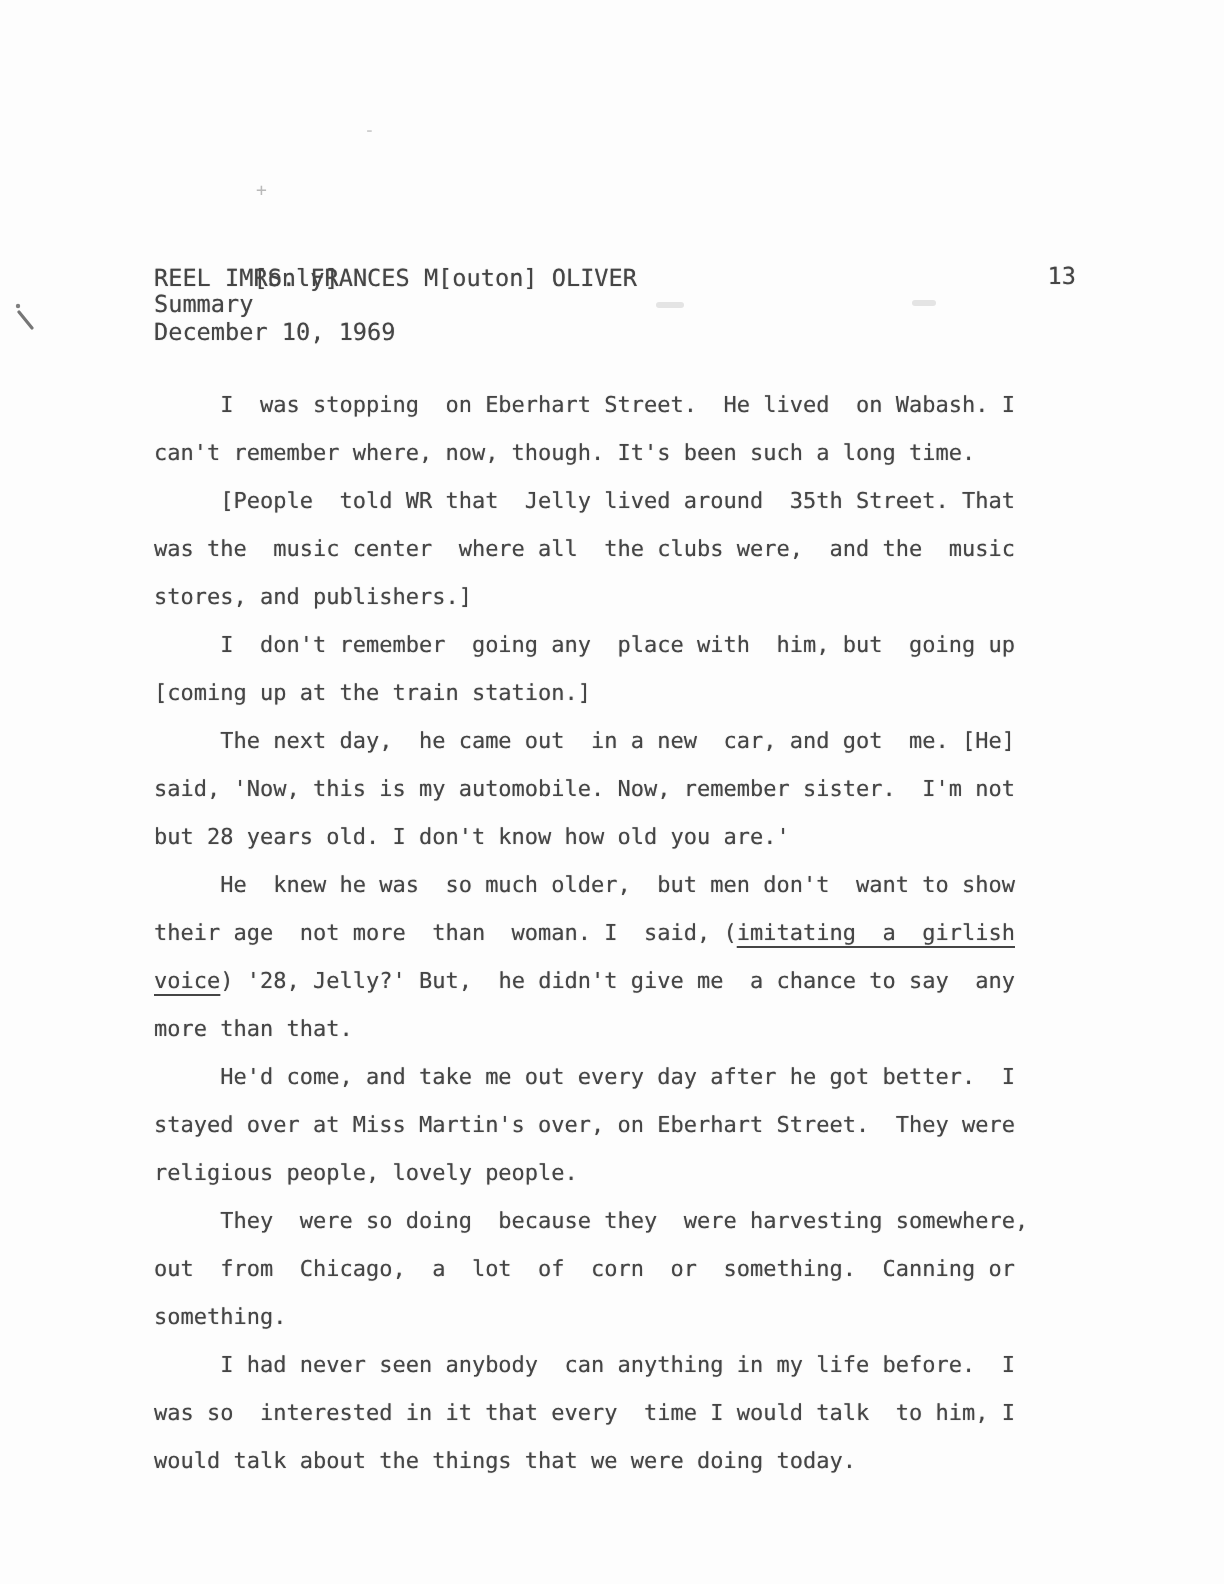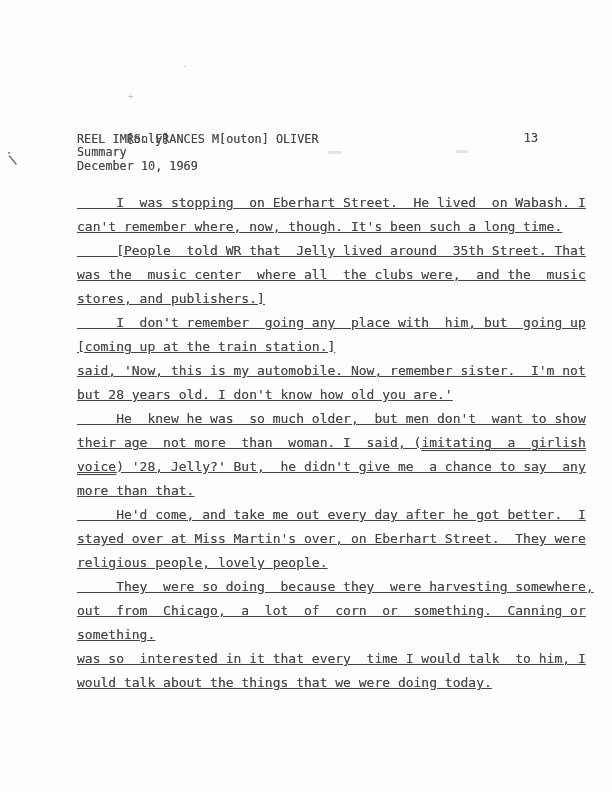--- a/index.html
+++ b/index.html
@@ -36,25 +36,24 @@
     position: absolute;
     right: 2px;
     top: 0;
     margin-top: 12px;
   }
   .bodytext {
     top: 191px;
   }
   .line {
     white-space: pre;
-    font-size: 13px;
+    font-size: 11px;
     line-height: 24px;
     height: 24px;
     text-shadow: 0 0 0.5px rgba(70,70,70,0.55);
-    text-decoration: underline;
   }
   .u {
     text-decoration: underline;
     text-underline-offset: 3px;
     text-decoration-thickness: 1.2px;
     margin-top: 44px;
   }
   .pencil-mark {
     position: absolute;
     left: 5px;
@@ -107,29 +106,31 @@
   </div>
 
   <div class="textcol bodytext">
       <div class="line"><span>     I  was stopping  on Eberhart Street.  He lived  on Wabash. I</span></div>
       <div class="line"><span>can't remember where, now, though. It's been such a long time.</span></div>
       <div class="line"><span>     [People  told WR that  Jelly lived around  35th Street. That</span></div>
       <div class="line"><span>was the  music center  where all  the clubs were,  and the  music</span></div>
       <div class="line"><span>stores, and publishers.]</span></div>
       <div class="line"><span>     I  don't remember  going any  place with  him, but  going up</span></div>
       <div class="line"><span>[coming up at the train station.]</span></div>
+      <div class="line"><span>     The next day,  he came out  in a new  car, and got  me. [He]</span></div>
       <div class="line"><span>said, 'Now, this is my automobile. Now, remember sister.  I'm not</span></div>
       <div class="line"><span>but 28 years old. I don't know how old you are.'</span></div>
       <div class="line"><span>     He  knew he was  so much older,  but men don't  want to show</span></div>
       <div class="line"><span>their age  not more  than  woman. I  said, (</span><span class="u">imitating  a  girlish</span></div>
       <div class="line"><span class="u">voice</span><span>) '28, Jelly?' But,  he didn't give me  a chance to say  any</span></div>
       <div class="line"><span>more than that.</span></div>
       <div class="line"><span>     He'd come, and take me out every day after he got better.  I</span></div>
       <div class="line"><span>stayed over at Miss Martin's over, on Eberhart Street.  They were</span></div>
       <div class="line"><span>religious people, lovely people.</span></div>
       <div class="line"><span>     They  were so doing  because they  were harvesting somewhere,</span></div>
       <div class="line"><span>out  from  Chicago,  a  lot  of  corn  or  something.  Canning or</span></div>
       <div class="line"><span>something.</span></div>
+      <div class="line"><span>     I had never seen anybody  can anything in my life before.  I</span></div>
       <div class="line"><span>was so  interested in it that every  time I would talk  to him, I</span></div>
       <div class="line"><span>would talk about the things that we were doing today.</span></div>
     </div>
 
 </div>
 
 </body></html>

